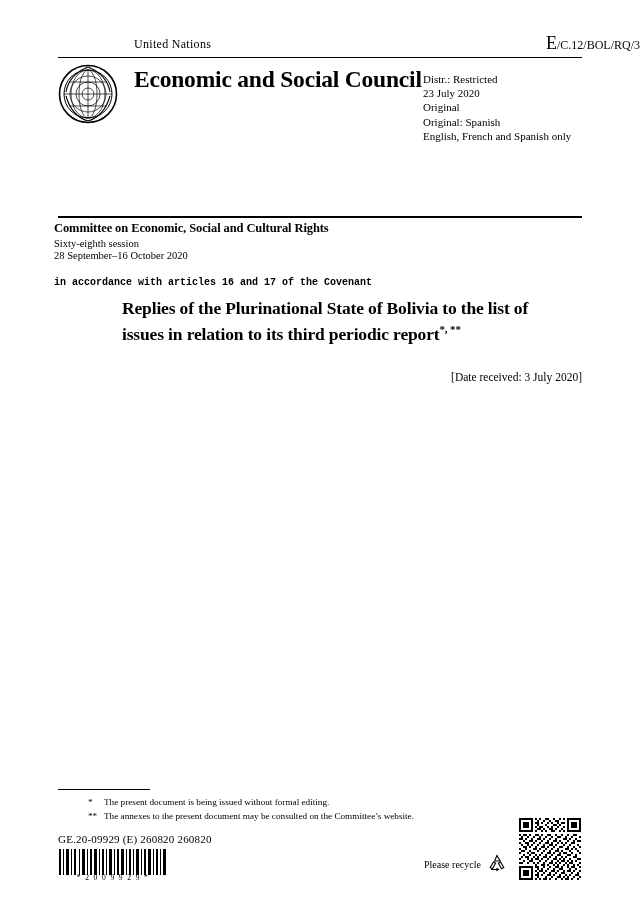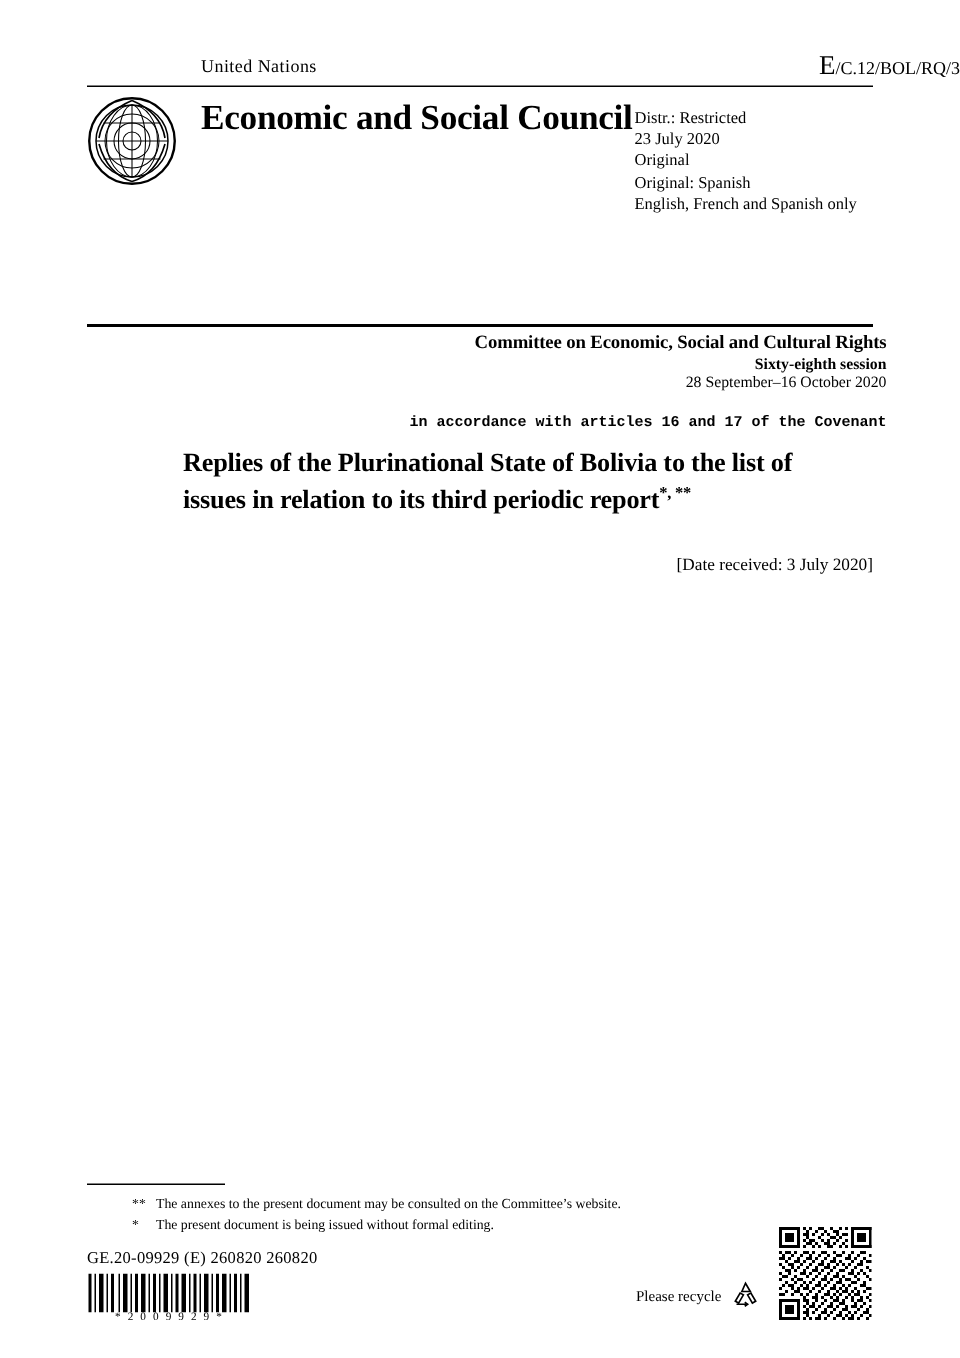--- a/index.html
+++ b/index.html
@@ -81,33 +81,32 @@
     left: 58px;
     top: 216px;
     width: 524px;
     height: 2px;
     background: #000;
   }
 
   
   .committee {
     position: absolute;
-    left: 67px;
+    left: 54px;
     top: 221px;
     width: 524px;
-    text-align: right;
   }
   .committee .line1 {
     font-size: 12.5px;
     font-weight: bold;
     letter-spacing: -0.1px;
   }
   .committee .line2 {
     font-size: 10.5px;
-    font-weight: bold;
+    font-weight: normal;
     margin-top: 2px;
   }
   .committee .line3 {
     font-size: 10.5px;
     margin-top: 1px;
   }
   .committee .line4 {
     font-size: 10px;
     font-weight: bold;
     margin-top: 4px;
@@ -275,24 +274,24 @@
     <div class="line5">in accordance with articles 16 and 17 of the Covenant</div>
   </div>
 
   <div class="doc-title"><span>Replies of the Plurinational State of Bolivia to the list of issues in relation to its third periodic report</span><span class="stars">*, **</span></div>
 
   <div class="date-received">[Date received: 3 July 2020]</div>
 
   <div class="footnote-rule"></div>
   <div class="footnotes">
     <span class="fn">
-      <span class="mark">**</span><span>The annexes to the present document may be consulted on the Committee’s website.</span>
+      <span class="mark">*</span><span>The present document is being issued without formal editing.</span>
     </span>
     <span class="fn">
-      <span class="mark">*</span><span>The present document is being issued without formal editing.</span>
+      <span class="mark">**</span><span>The annexes to the present document may be consulted on the Committee’s website.</span>
     </span>
   </div>
 
   <div class="gecode">GE.20-09929  (E)    260820    260820</div>
 
   <div class="barcode">
     <svg width="110" height="26" viewBox="0 0 110 26">
       <g fill="#000">
         <rect x="1" y="0" width="2" height="26"></rect>
         <rect x="5" y="0" width="1" height="26"></rect>

